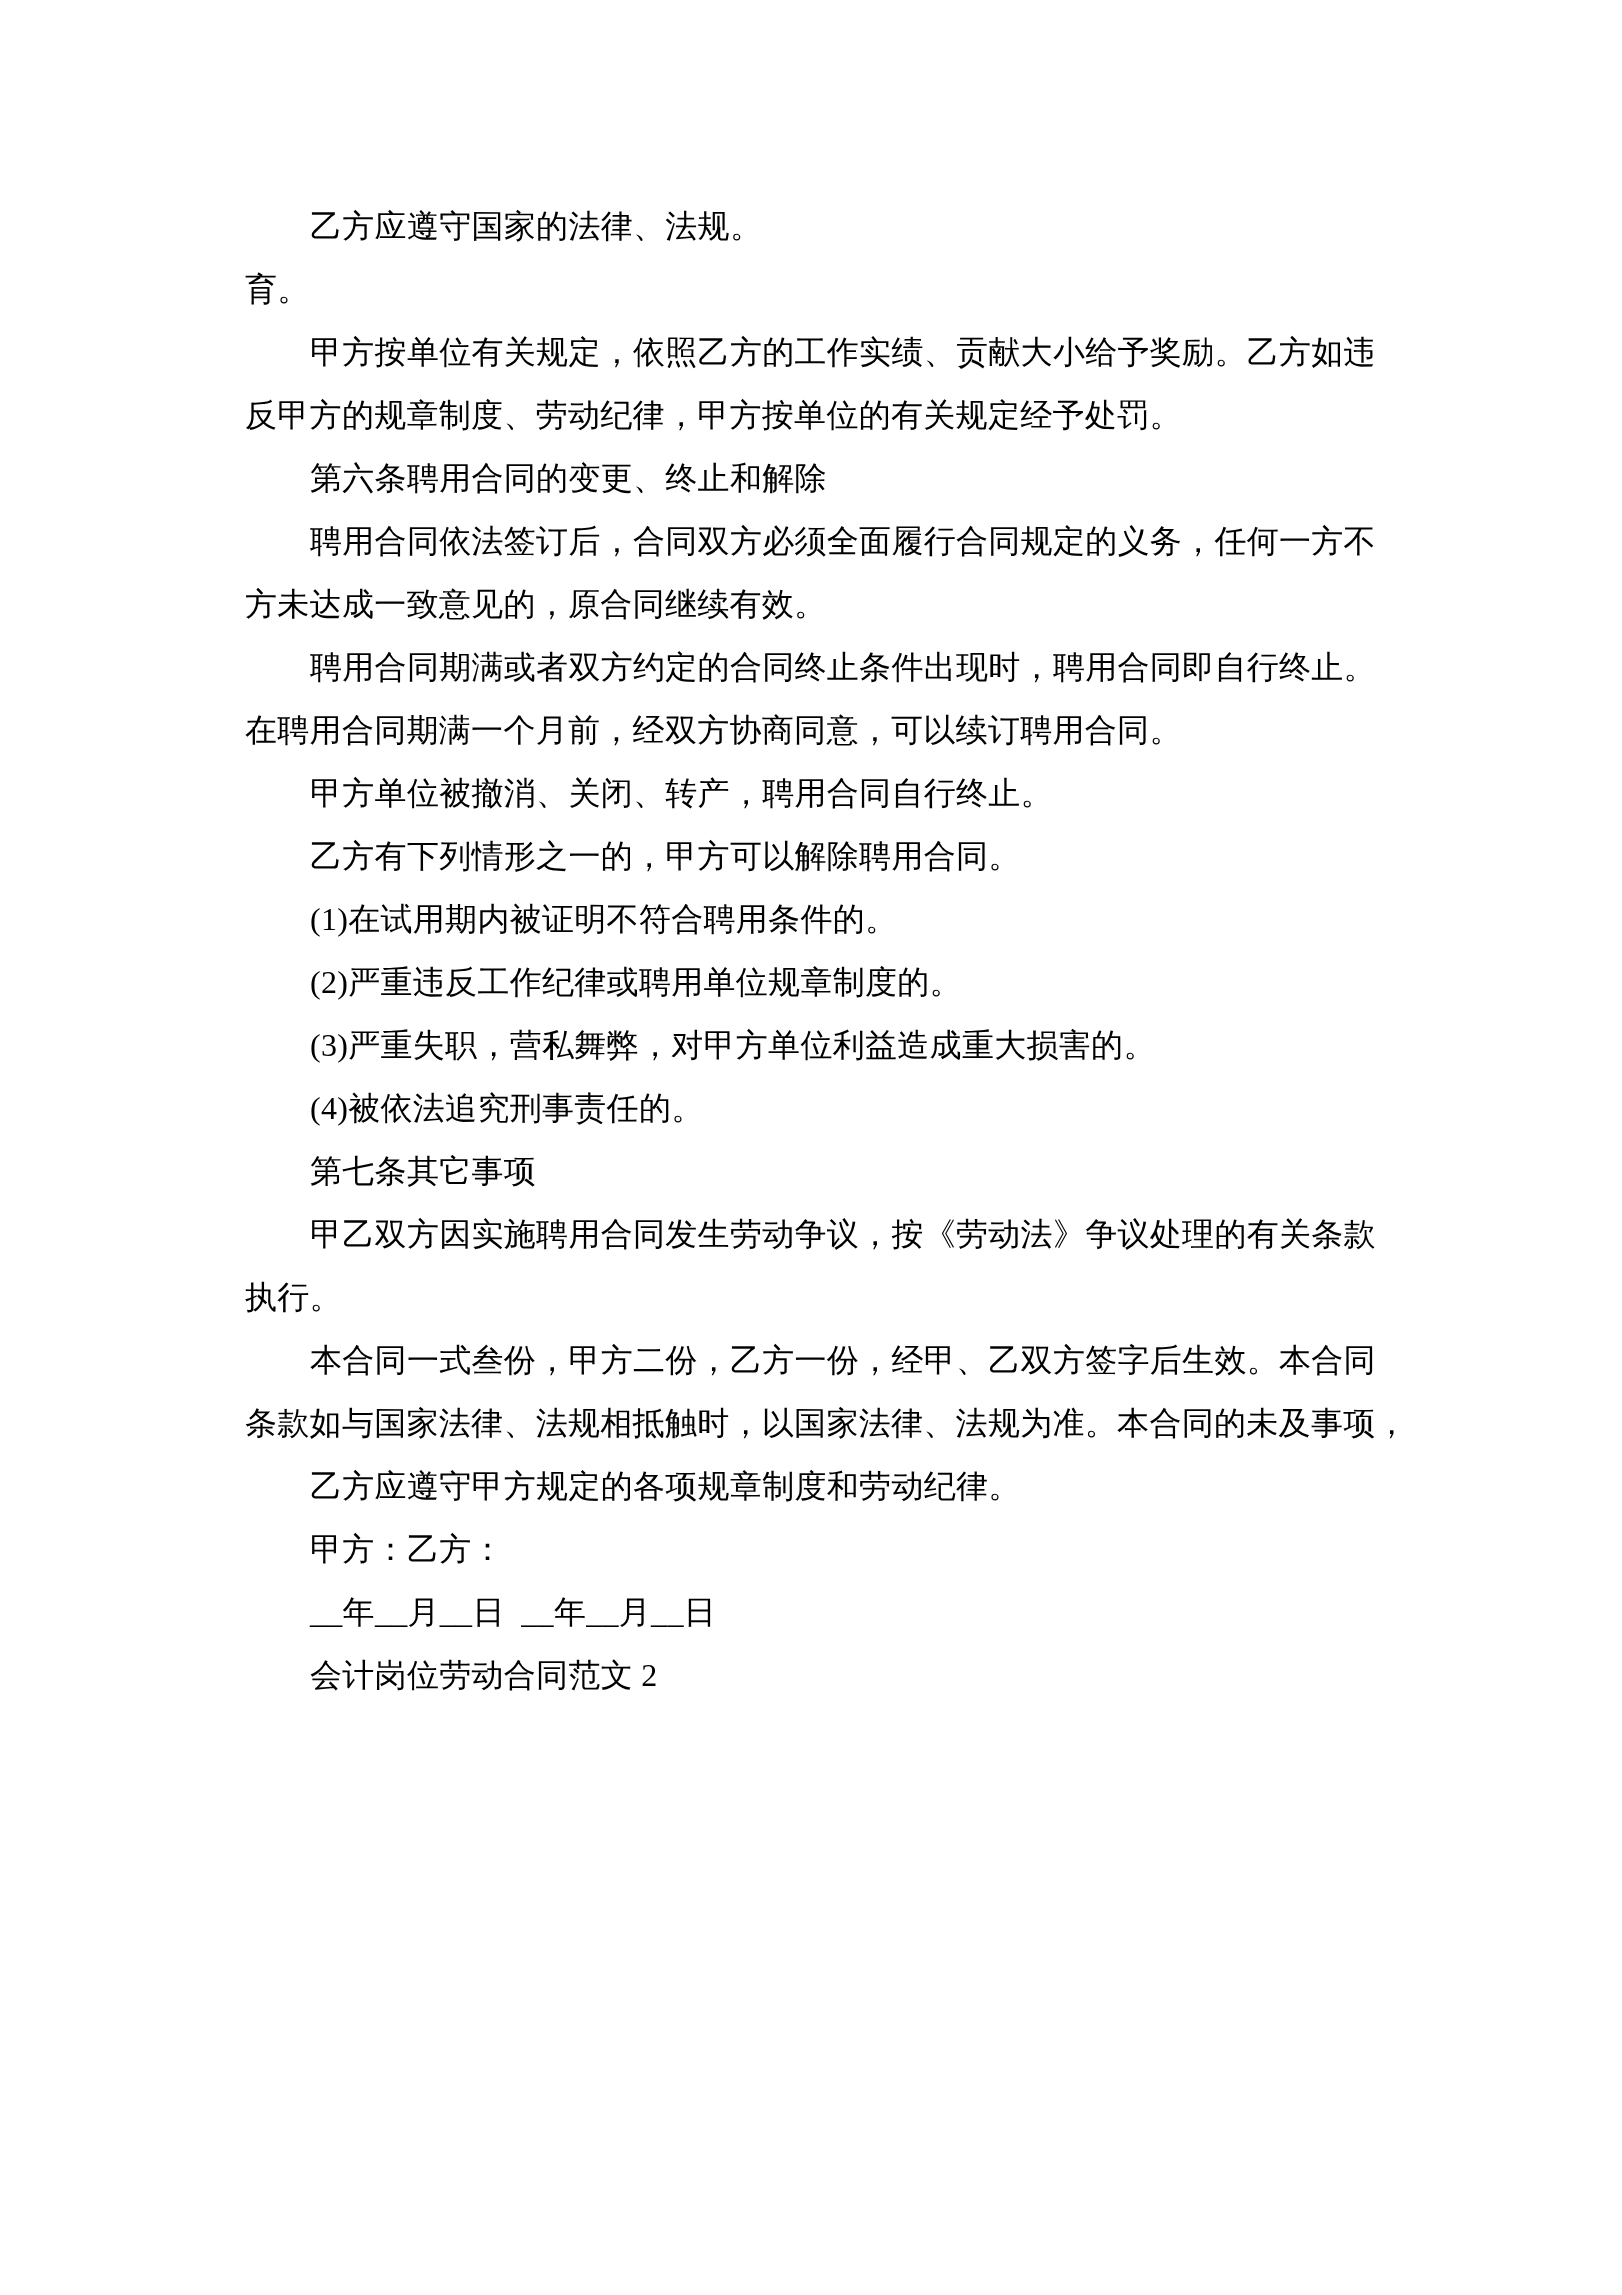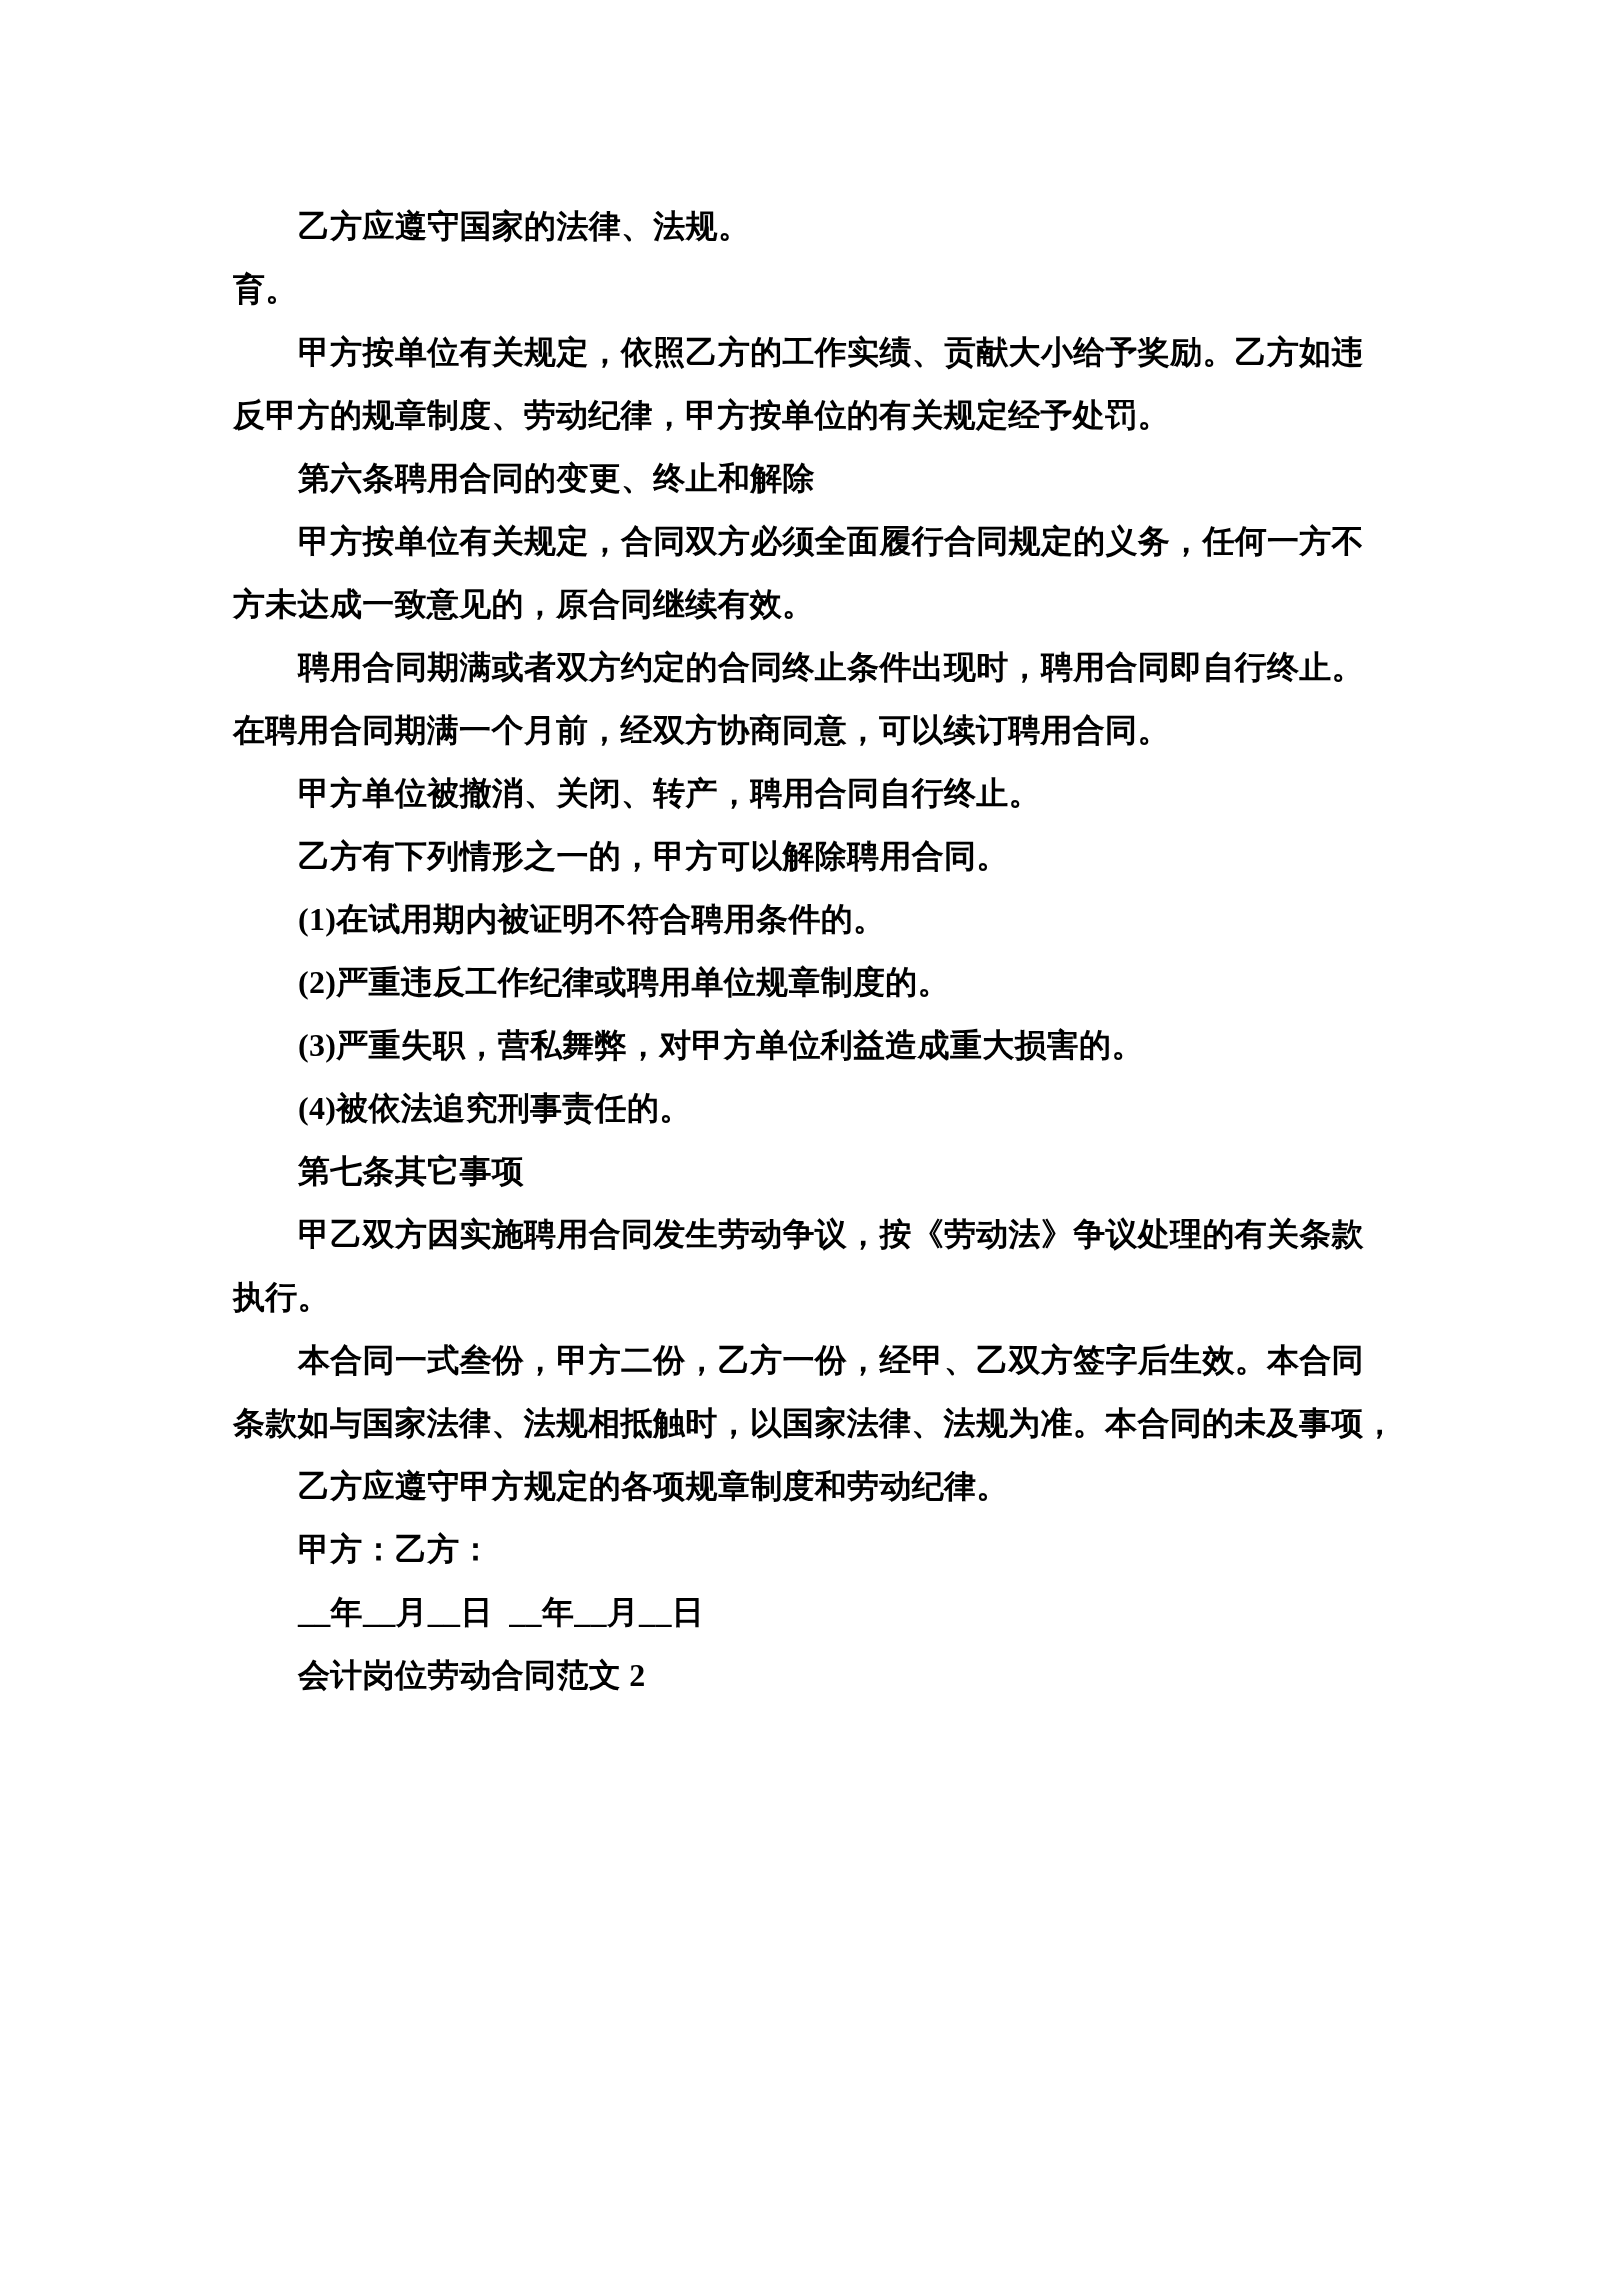--- a/index.html
+++ b/index.html
@@ -11,24 +11,23 @@
     position: relative;
     width: 1623px;
     height: 2295px;
     background: #ffffff;
     overflow: hidden;
     color: #000000;
     font-family: "Liberation Serif", "DejaVu Serif", serif;
   }
   .text-block {
     position: absolute;
-    left: 233px;
+    left: 245px;
     top: 195px;
     width: 1139px;
-    font-weight: bold;
   }
   .line {
     font-size: 32px;
     line-height: 63px;
     letter-spacing: 0.3px;
     white-space: pre;
     color: #000000;
   }
   .line.indent {
     padding-left: 65px;
@@ -37,21 +36,21 @@
 </head>
 <body>
 
 <div class="page">
   <div class="text-block">
       <div class="line indent">乙方应遵守国家的法律、法规。</div>
       <div class="line">育。</div>
       <div class="line indent">甲方按单位有关规定，依照乙方的工作实绩、贡献大小给予奖励。乙方如违</div>
       <div class="line">反甲方的规章制度、劳动纪律，甲方按单位的有关规定经予处罚。</div>
       <div class="line indent">第六条聘用合同的变更、终止和解除</div>
-      <div class="line indent">甲方按单位有关规定，合同双方必须全面履行合同规定的义务，任何一方不</div>
+      <div class="line indent">聘用合同依法签订后，合同双方必须全面履行合同规定的义务，任何一方不</div>
       <div class="line">方未达成一致意见的，原合同继续有效。</div>
       <div class="line indent">聘用合同期满或者双方约定的合同终止条件出现时，聘用合同即自行终止。</div>
       <div class="line">在聘用合同期满一个月前，经双方协商同意，可以续订聘用合同。</div>
       <div class="line indent">甲方单位被撤消、关闭、转产，聘用合同自行终止。</div>
       <div class="line indent">乙方有下列情形之一的，甲方可以解除聘用合同。</div>
       <div class="line indent">(1)在试用期内被证明不符合聘用条件的。</div>
       <div class="line indent">(2)严重违反工作纪律或聘用单位规章制度的。</div>
       <div class="line indent">(3)严重失职，营私舞弊，对甲方单位利益造成重大损害的。</div>
       <div class="line indent">(4)被依法追究刑事责任的。</div>
       <div class="line indent">第七条其它事项</div>

